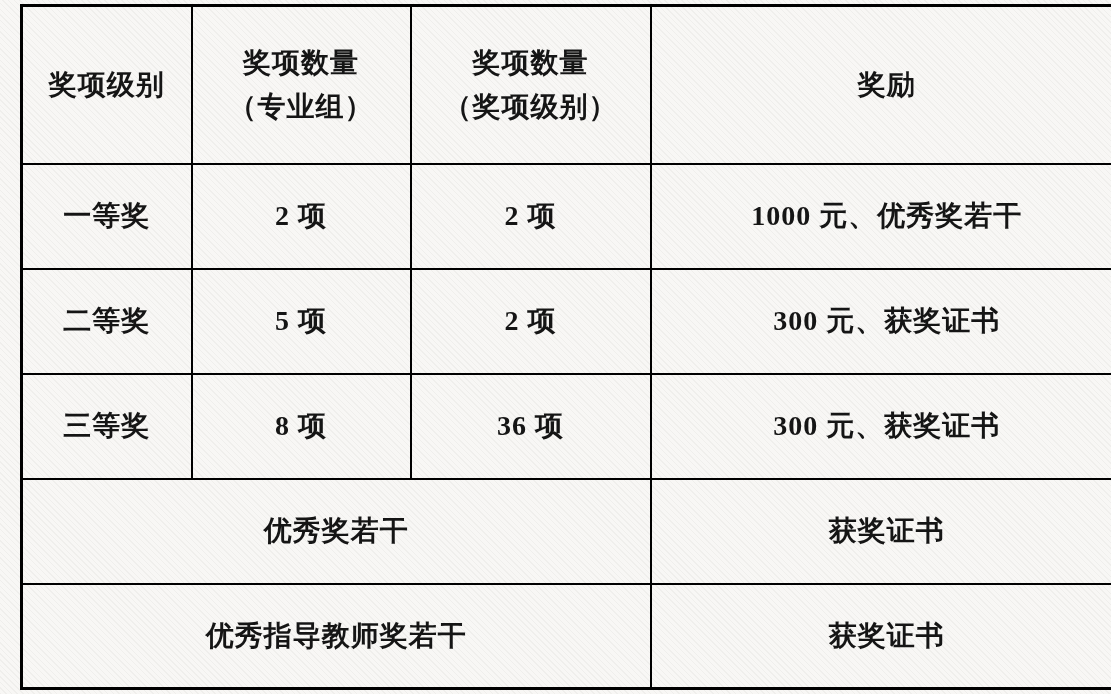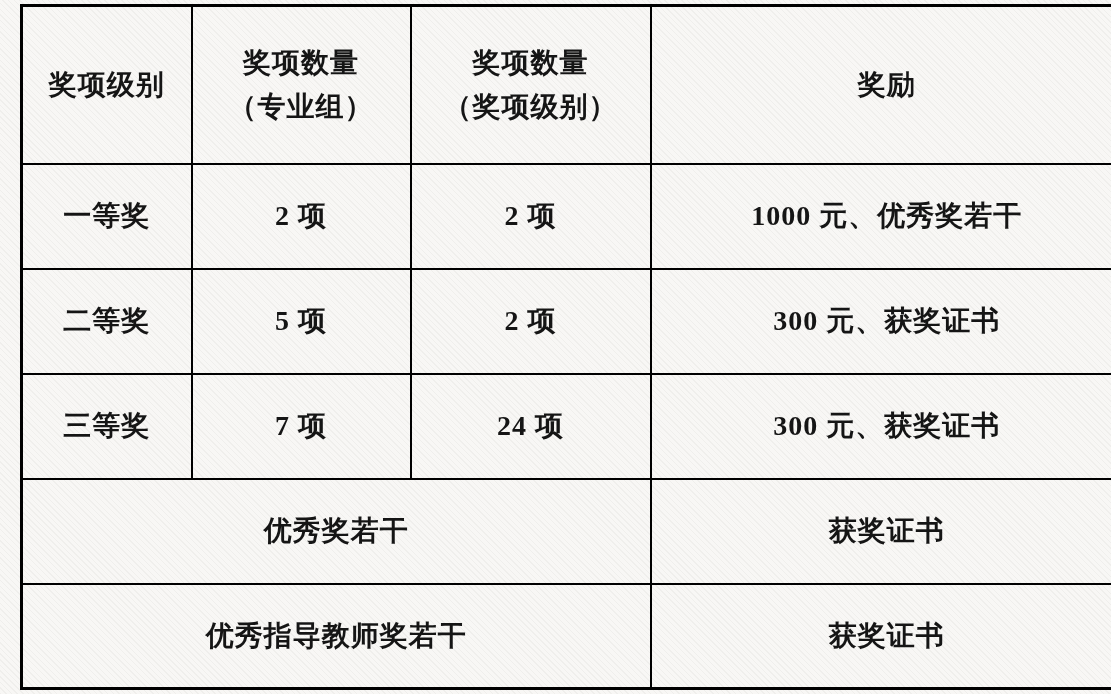--- a/index.html
+++ b/index.html
@@ -88,22 +88,22 @@
 
     <tr class="data-row">
       <td>二等奖</td>
       <td>5 项</td>
       <td>2 项</td>
       <td>300 元、获奖证书</td>
     </tr>
 
     <tr class="data-row">
       <td>三等奖</td>
-      <td>7 项</td>
-      <td>24 项</td>
+      <td>8 项</td>
+      <td>36 项</td>
       <td>300 元、获奖证书</td>
     </tr>
 
     <tr class="data-row">
       <td colspan="3">优秀奖若干</td>
       <td>获奖证书</td>
     </tr>
 
     <tr class="data-row">
       <td colspan="3">优秀指导教师奖若干</td>

